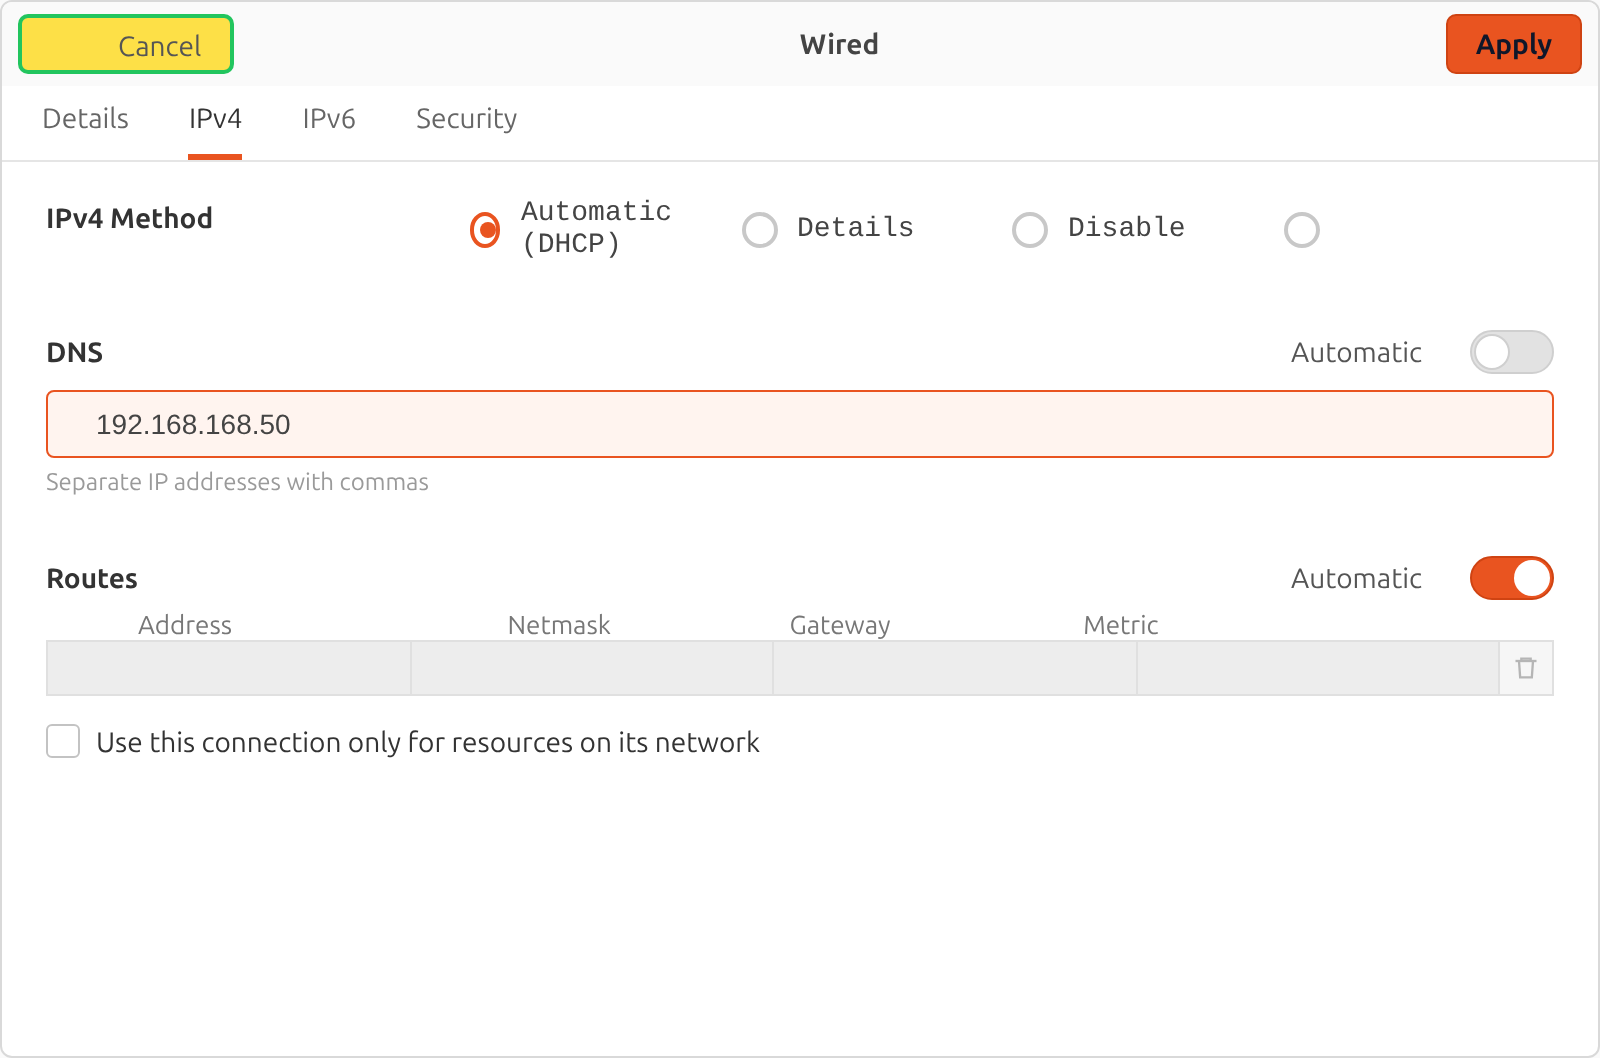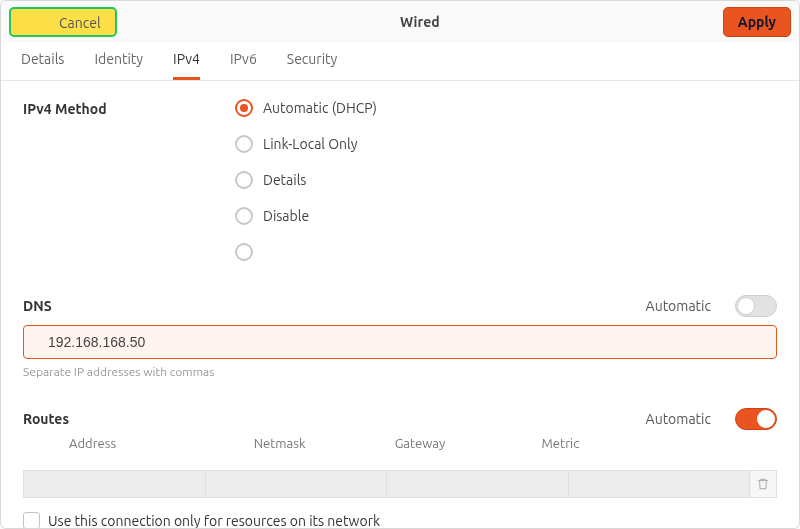--- a/index.html
+++ b/index.html
@@ -93,22 +93,23 @@
   }
   .section-label {
     width: 200px;
     font-weight: 700;
     color: #333;
     padding-top: 2px;
   }
   .methods {
     flex: 1;
     display: grid;
-    grid-template-columns: 1fr;
+    grid-template-columns: 1fr 1fr 1fr 1fr;
     row-gap: 18px;
+    font-family: Liberation Mono, monospace;
   }
   .radio-row {
     display: flex;
     align-items: center;
     gap: 10px;
     cursor: pointer;
   }
   .radio {
     position: relative;
     width: 18px;
@@ -200,21 +201,21 @@
     display: flex;
     align-items: center;
     justify-content: space-between;
     margin-bottom: 6px;
   }
   .routes-table-head {
     display: flex;
     color: #777;
     font-size: 13px;
     padding: 0 6px;
-    margin-bottom: 20px;
+    margin-bottom: 0;
   }
   .routes-table-head > div { flex: 1; text-align: center; }
   .routes-table-head > div:first-child { text-align: left; padding-left: 40px; }
   .routes-row {
     display: flex;
     height: 28px;
   }
   .routes-row .cell {
     flex: 1;
     background: #ededed;
@@ -255,38 +256,33 @@
 <div class="window">
 
   <div class="header">
     <div class="btn btn-cancel">Cancel</div>
     <div class="title">Wired</div>
     <div class="btn btn-apply">Apply</div>
   </div>
 
   <div class="tabs">
     <div class="tab">Details</div>
-    <div class="tab">Identity</div>
     <div class="tab active">IPv4</div>
     <div class="tab">IPv6</div>
     <div class="tab">Security</div>
   </div>
 
   <div class="body">
 
     <div class="section-row">
       <div class="section-label">IPv4 Method</div>
       <div class="methods">
         <div class="radio-row">
           <span class="radio selected"></span>
           <span class="radio-label">Automatic (DHCP)</span>
-        </div>
-        <div class="radio-row">
-          <span class="radio"></span>
-          <span class="radio-label">Link-Local Only</span>
         </div>
         <div class="radio-row">
           <span class="radio"></span>
           <span class="radio-label">Details</span>
         </div>
         <div class="radio-row">
           <span class="radio"></span>
           <span class="radio-label">Disable</span>
         </div>
         <div class="radio-row">

